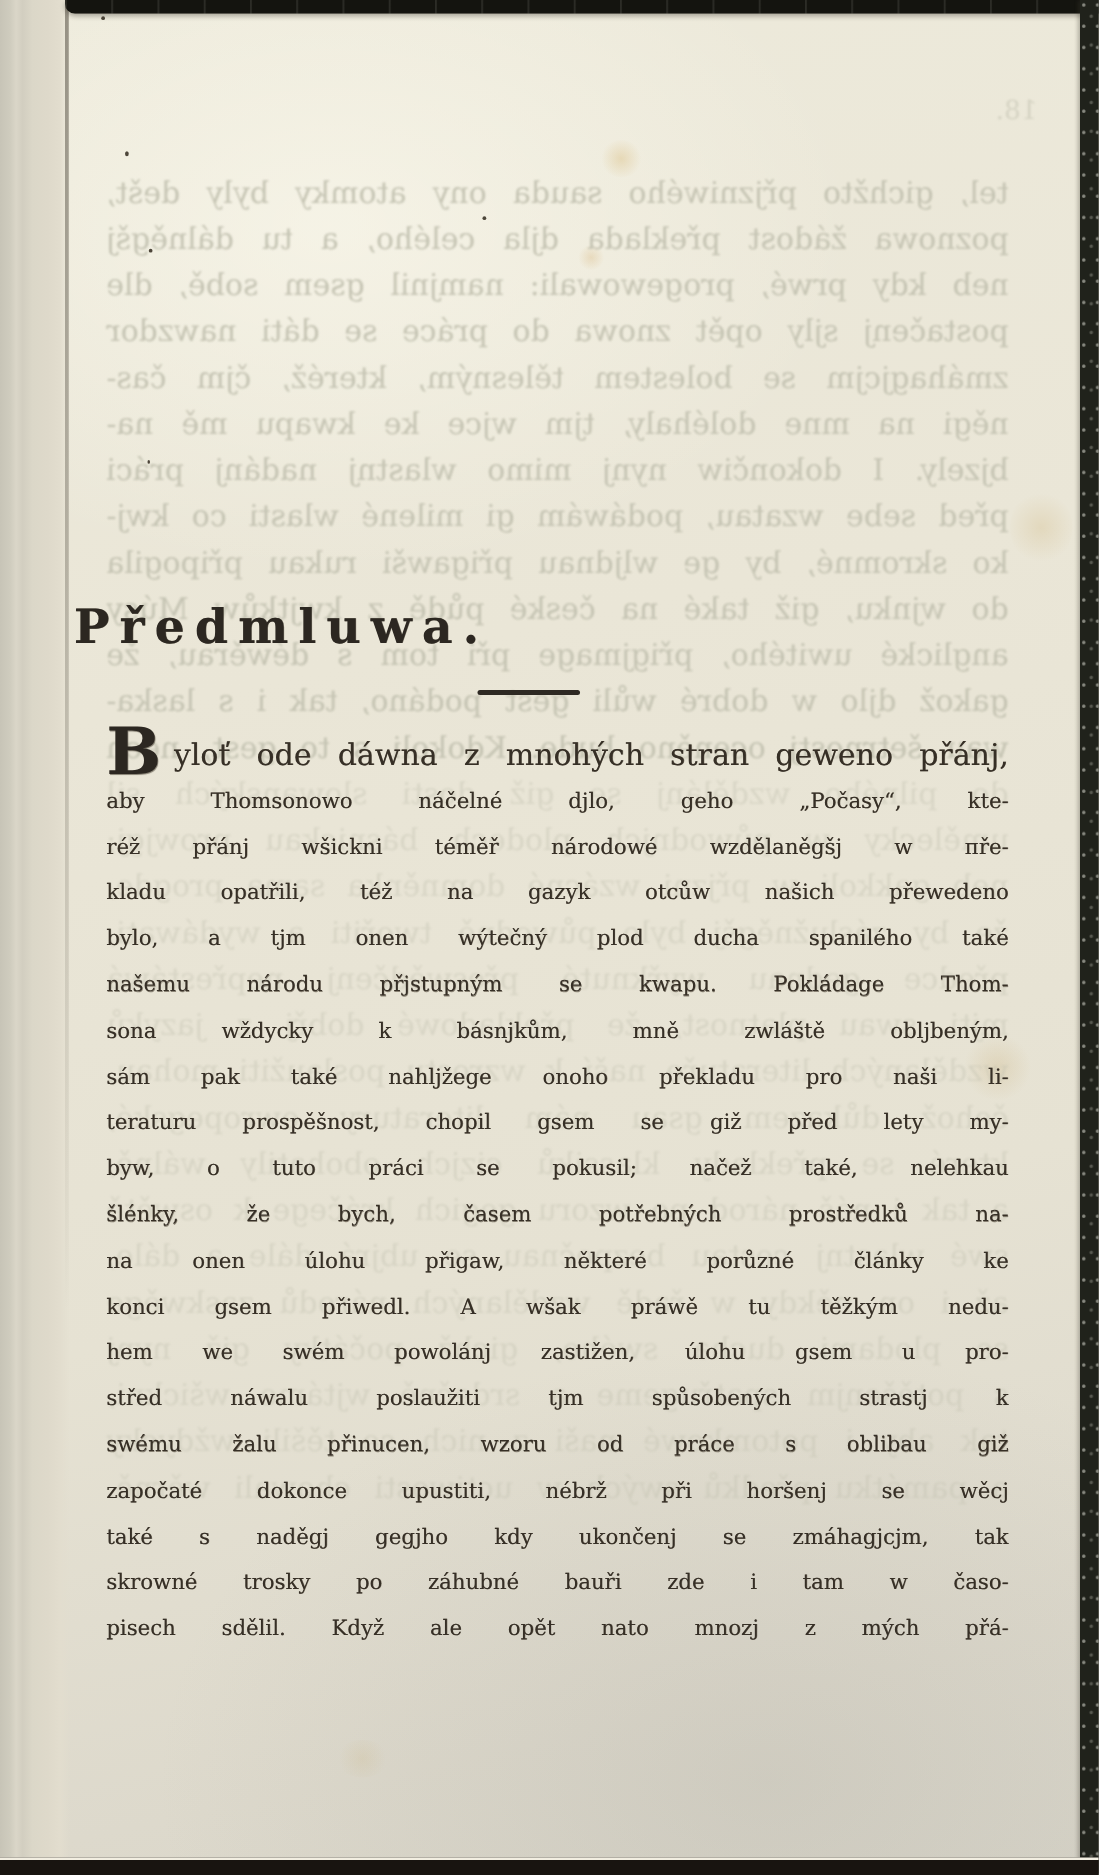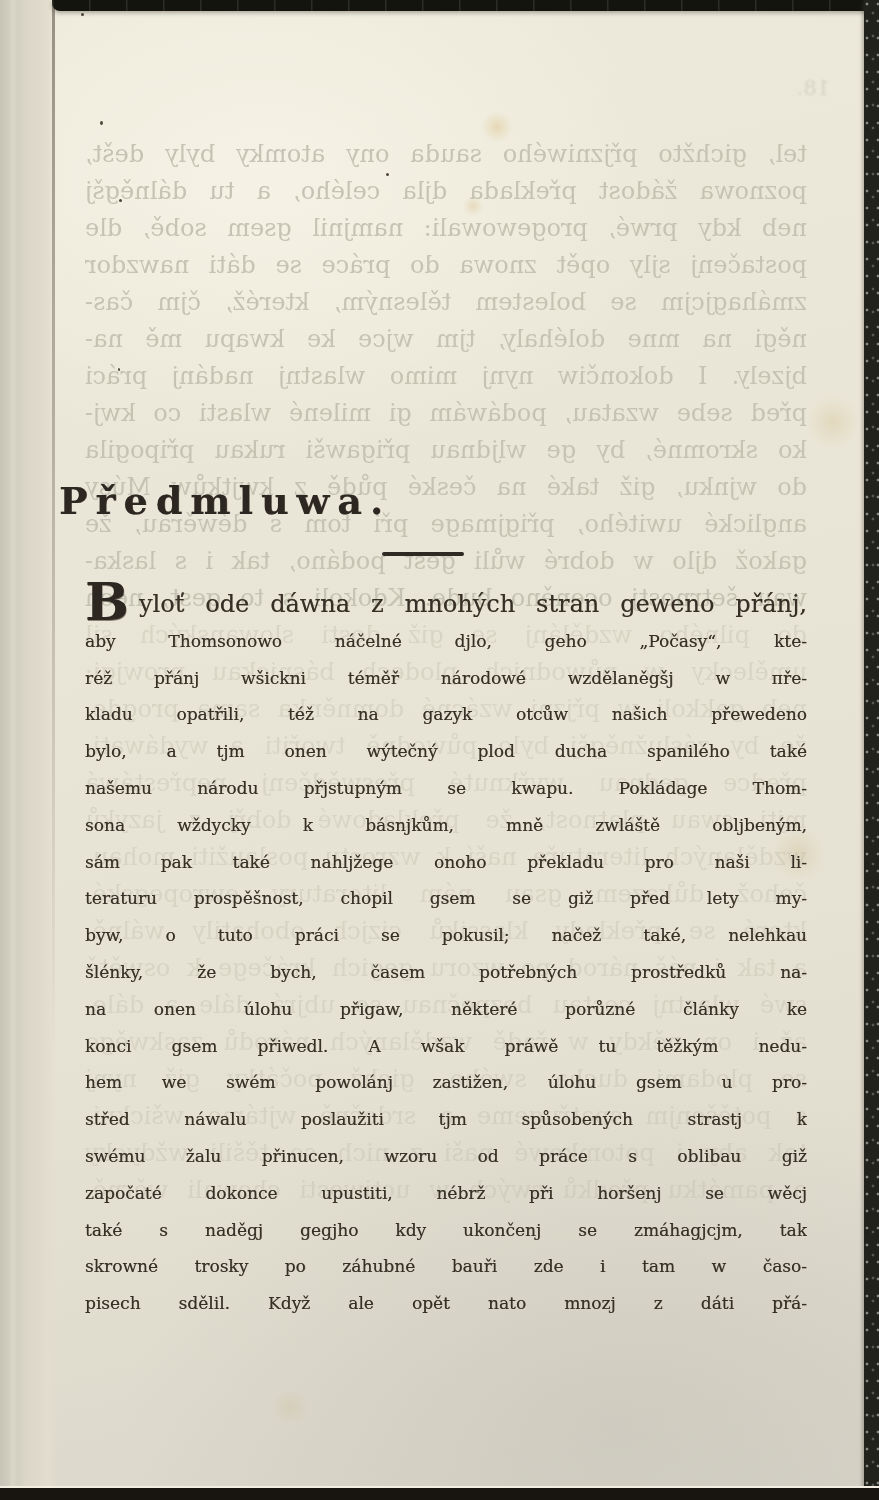--- a/index.html
+++ b/index.html
@@ -141,21 +141,21 @@
           <div class="line">byw, o tuto práci se pokusil; načež také, nelehkau</div>
           <div class="line">šlénky, že bych, časem potřebných prostředků na-</div>
           <div class="line">na onen úlohu přigaw, některé porůzné články ke</div>
           <div class="line">konci gsem přiwedl. A wšak práwě tu těžkým nedu-</div>
           <div class="line">hem we swém powolánj zastižen, úlohu gsem u pro-</div>
           <div class="line">střed náwalu poslaužiti tjm spůsobených strastj k</div>
           <div class="line">swému žalu přinucen, wzoru od práce s oblibau giž</div>
           <div class="line">započaté dokonce upustiti, nébrž při horšenj se wěcj</div>
           <div class="line">také s naděgj gegjho kdy ukončenj se zmáhagjcjm, tak</div>
           <div class="line">skrowné trosky po záhubné bauři zde i tam w časo-</div>
-          <div class="line">pisech sdělil. Když ale opět nato mnozj z dáti přá-</div>
+          <div class="line">pisech sdělil. Když ale opět nato mnozj z mých přá-</div>
         </div>
     </div>
   </div>
 
   <div class="edge-left"></div>
   <div class="edge-left-line"></div>
   <div class="edge-top"></div>
   <div class="edge-right"></div>
   <div class="edge-bottom"></div>
 

